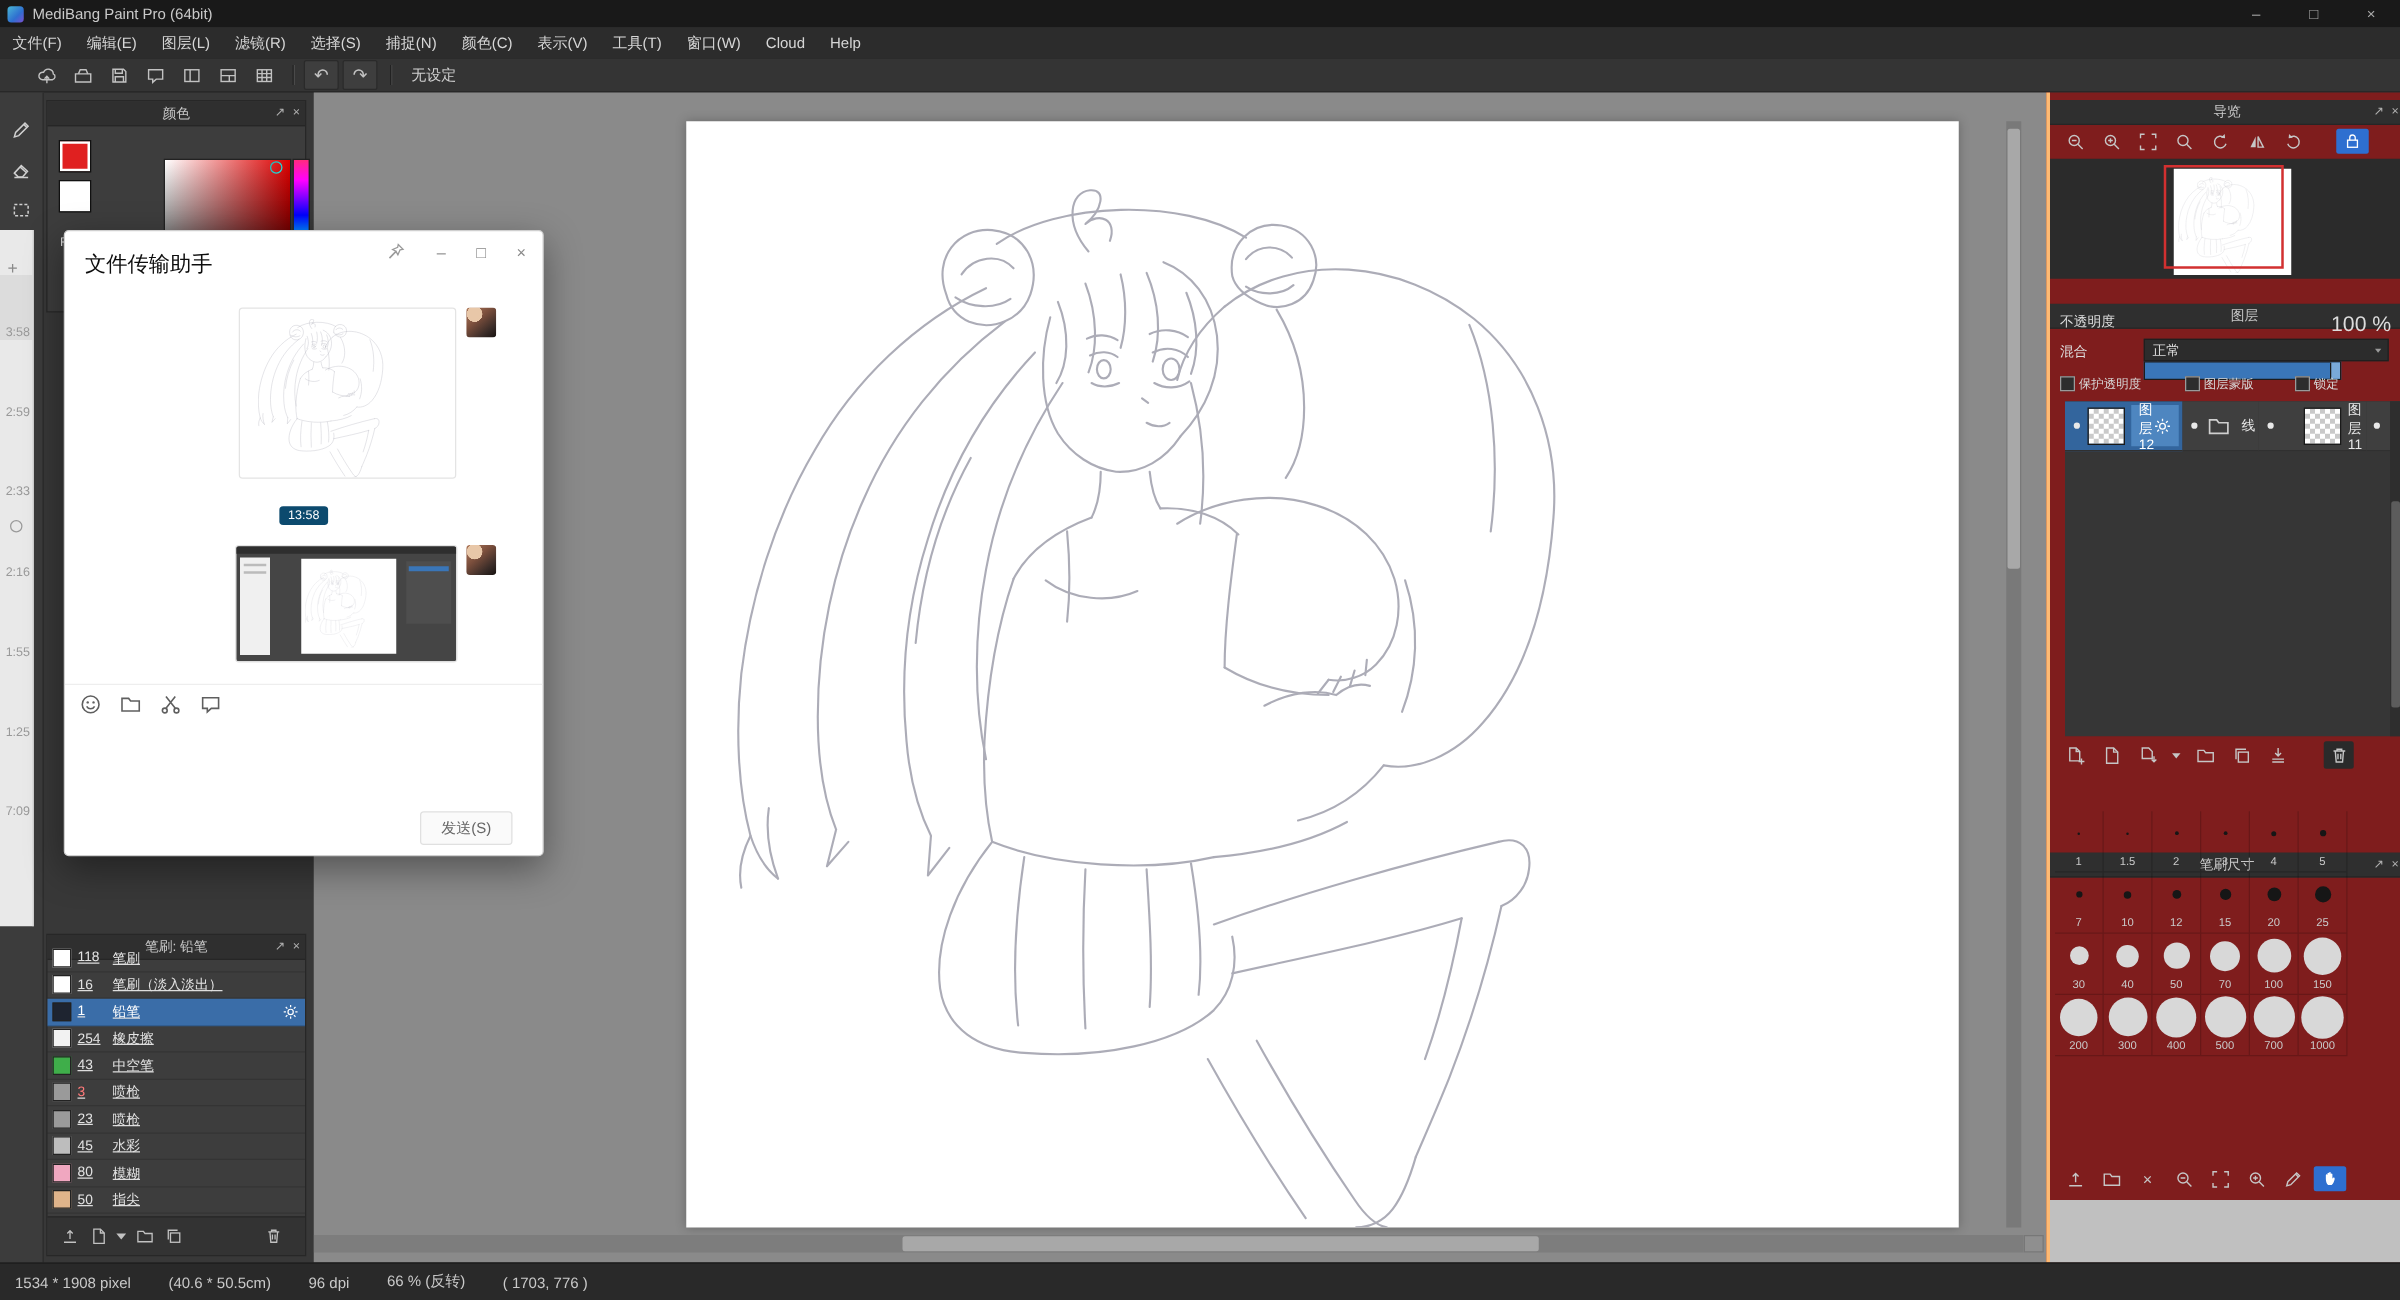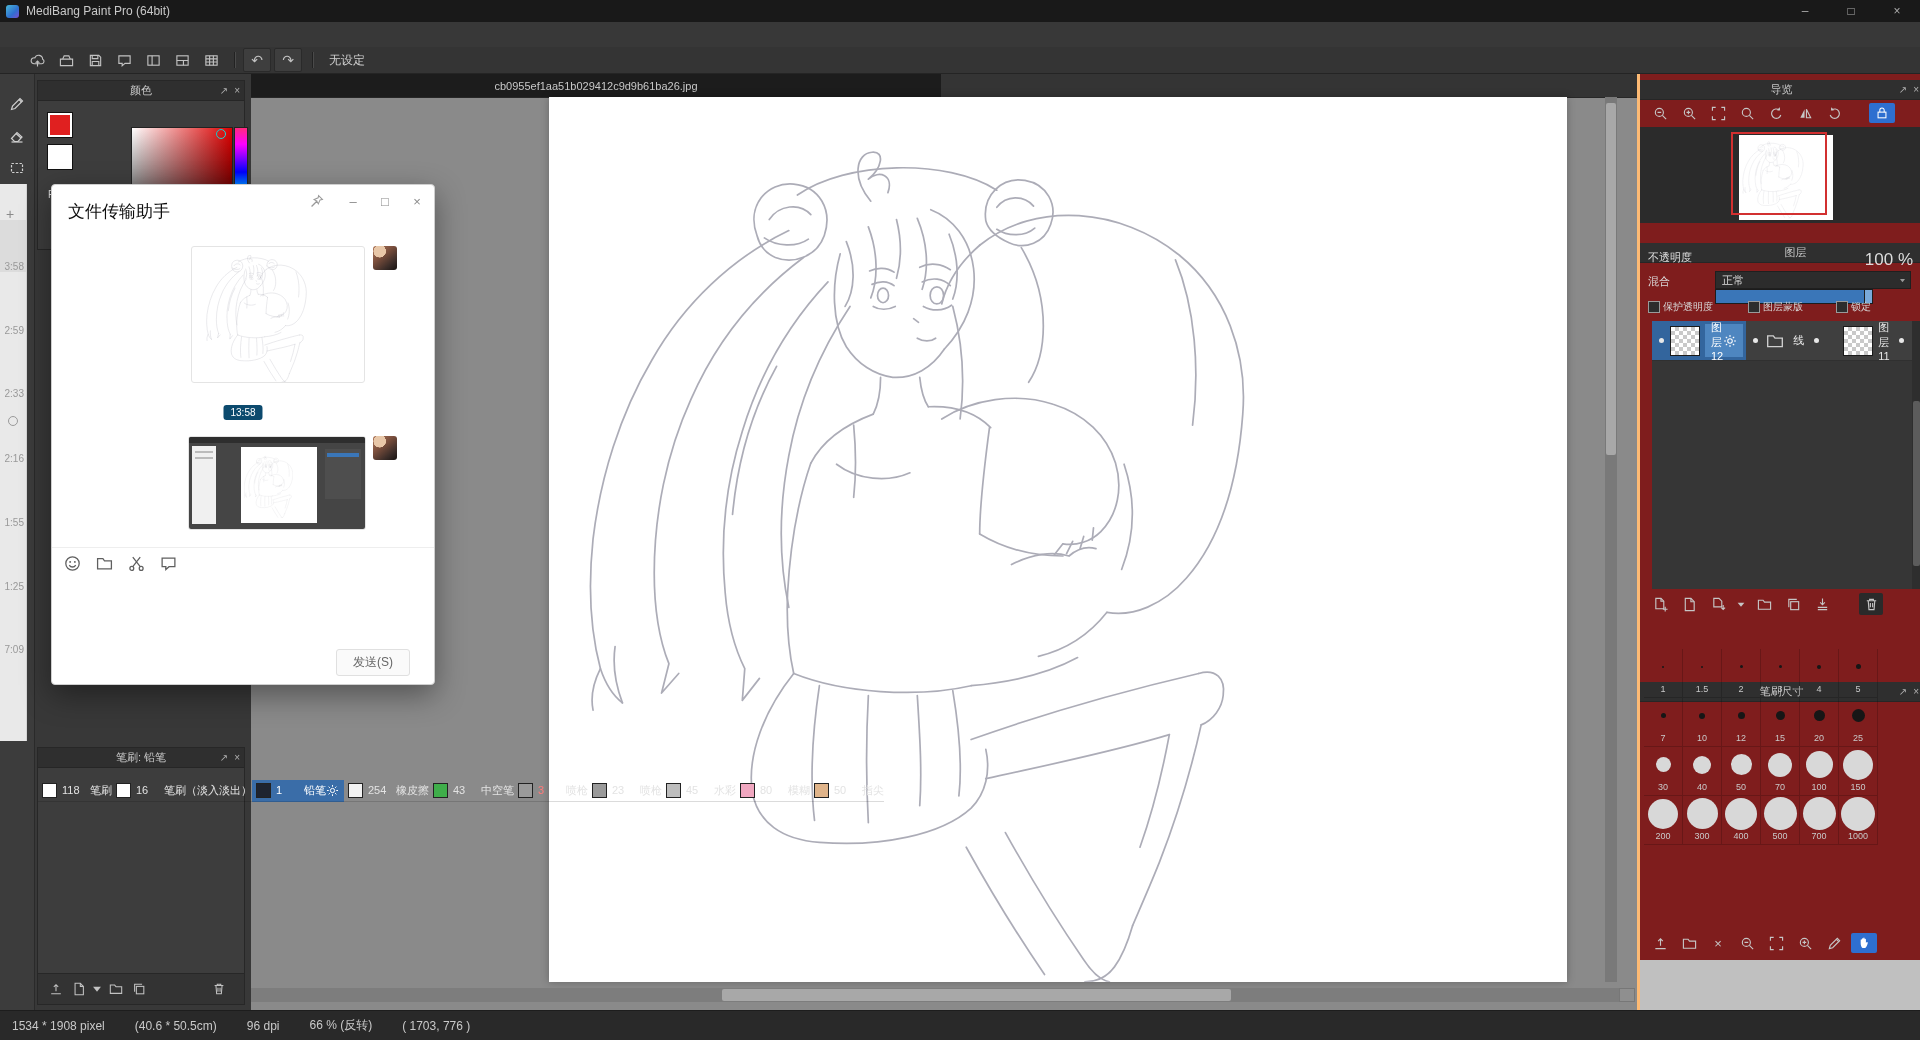--- a/index.html
+++ b/index.html
@@ -42,21 +42,21 @@
   .wctl{position:absolute;top:8px;width:18px;height:16px;display:flex;align-items:center;justify-content:center;color:#8a8a8a;font-size:13px;}
   .wtitle{position:absolute;left:16px;top:15px;font-size:17px;color:#0d0d0d;}
   .msgimg{position:absolute;border:1px solid #e4e4e4;border-radius:3px;background:#fff;overflow:hidden;}
   .avatar{position:absolute;width:24px;height:24px;border-radius:3px;background:radial-gradient(circle at 28% 22%,#e8c7a8 0 24%,transparent 25%),linear-gradient(140deg,#b07a5c 0%,#7a4e3c 40%,#3a2c28 75%,#171210 100%);}
   .tbadge{position:absolute;left:50%;transform:translateX(-50%);background:#0c4a6e;color:#fff;font-size:10px;padding:2px 7px;border-radius:3px;}
   .wtool{position:absolute;width:20px;height:20px;display:flex;align-items:center;justify-content:center;color:#5f5f5f;}
   .wtool svg{width:17px;height:17px;}
   .sendbtn{position:absolute;right:24px;bottom:8px;background:#fafafa;border:1px solid #e0e0e0;border-radius:3px;color:#666;font-size:12px;padding:4px 16px;}
   .shot{position:relative;width:100%;height:100%;background:#454545;}
   
-  .blist{position:absolute;left:0;top:32px;right:0;display:flex;flex-direction:row;}
+  .blist{position:absolute;left:0;top:8px;right:0;display:flex;flex-direction:column;text-decoration:underline;}
   .brow{height:20.5px;display:flex;align-items:center;padding-left:4px;border-bottom:1px solid rgba(0,0,0,.14);font-size:11px;color:#e3e3e3;}
   .brow.sel{background:#3a6da8;color:#fff;}
   .bswatch{width:13px;height:13px;border:1px solid #222;background:#fff;margin-right:5px;flex:0 0 13px;}
   .bnum{width:28px;flex:0 0 28px;}
   .bname{flex:1;white-space:nowrap;overflow:hidden;}
   .btools{position:absolute;left:0;bottom:0;right:0;height:30px;background:#333;border-top:1px solid #272727;display:flex;align-items:center;padding:0 6px;}
   .bti{width:23px;height:20px;display:flex;align-items:center;justify-content:center;color:#c2c2c2;}
   .bti svg{width:14px;height:14px;}
   
   .canvasarea{left:251px;top:74px;width:1386px;height:936px;background:#8a8a8a;z-index:1;overflow:hidden;}
@@ -292,20 +292,34 @@
   <div class="abs titlebar">
     <span class="appicon"></span>
     <span>MediBang Paint Pro (64bit)</span>
     <span class="winbtns">
       <span class="winbtn">–</span>
       <span class="winbtn">□</span>
       <span class="winbtn">×</span>
     </span>
   </div>
 
+  <div class="abs menubar">
+    <span class="menuitem">文件(F)</span>
+    <span class="menuitem">编辑(E)</span>
+    <span class="menuitem">图层(L)</span>
+    <span class="menuitem">滤镜(R)</span>
+    <span class="menuitem">选择(S)</span>
+    <span class="menuitem">捕捉(N)</span>
+    <span class="menuitem">颜色(C)</span>
+    <span class="menuitem">表示(V)</span>
+    <span class="menuitem">工具(T)</span>
+    <span class="menuitem">窗口(W)</span>
+    <span class="menuitem">Cloud</span>
+    <span class="menuitem">Help</span>
+  </div>
 
   <div class="abs toolbar">
     <span class="tb">
         <svg class="ic">
           <use href="#s-cloudup"></use>
         </svg>
       </span>
     <span class="tb">
         <svg class="ic">
           <use href="#s-open"></use>
@@ -472,25 +486,20 @@
         </span>
       <span class="bti" style="margin-left:auto;margin-right:8px;">
           <svg class="ic">
             <use href="#s-trash"></use>
           </svg>
         </span>
     </div>
   </div>
 
   <div class="abs canvasarea">
-    <div class="tabbar">
-      <div class="tab">
-          <span>cb0955ef1aa51b029412c9d9b61ba26.jpg</span>
-        </div>
-    </div>
     <div class="whitecanvas">
       <svg class="sketchsvg" viewBox="0 0 832 723" preserveAspectRatio="xMidYMid meet">
           <use href="#sk"></use>
         </svg>
     </div>
     <div class="vsb">
         <div class="thumb"></div>
       </div>
     <div class="hsb">
         <div class="thumb"></div>

